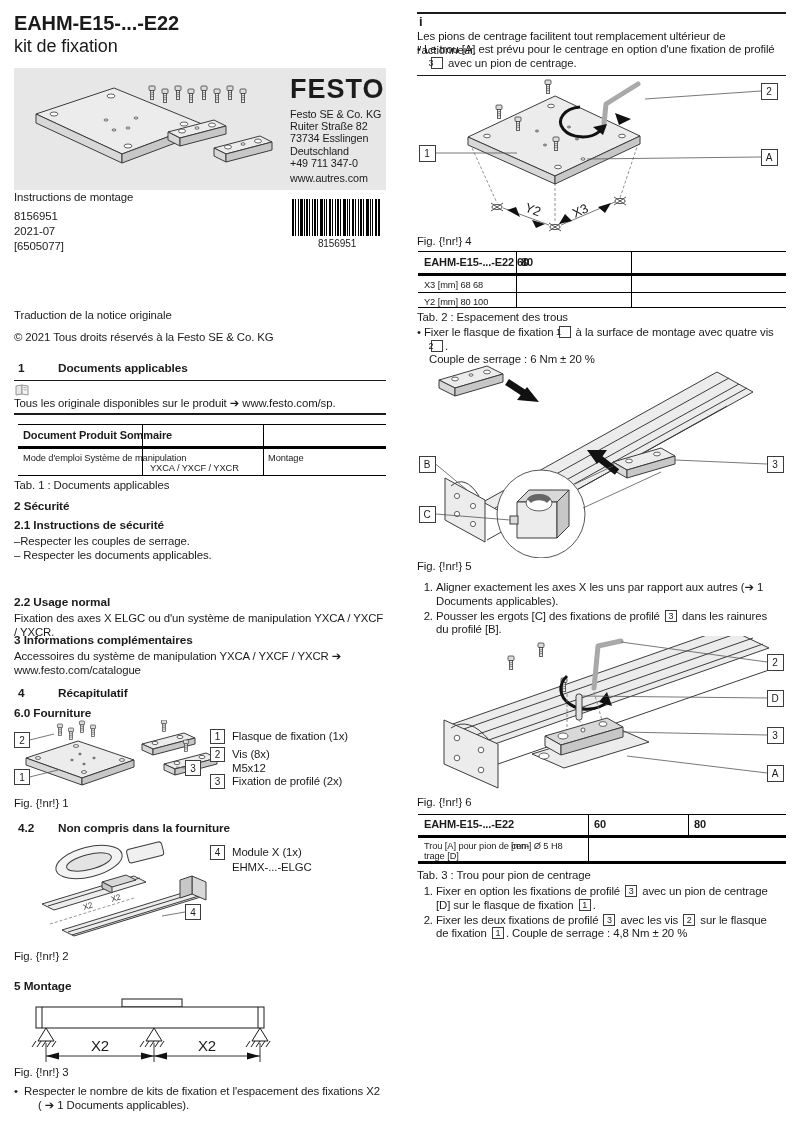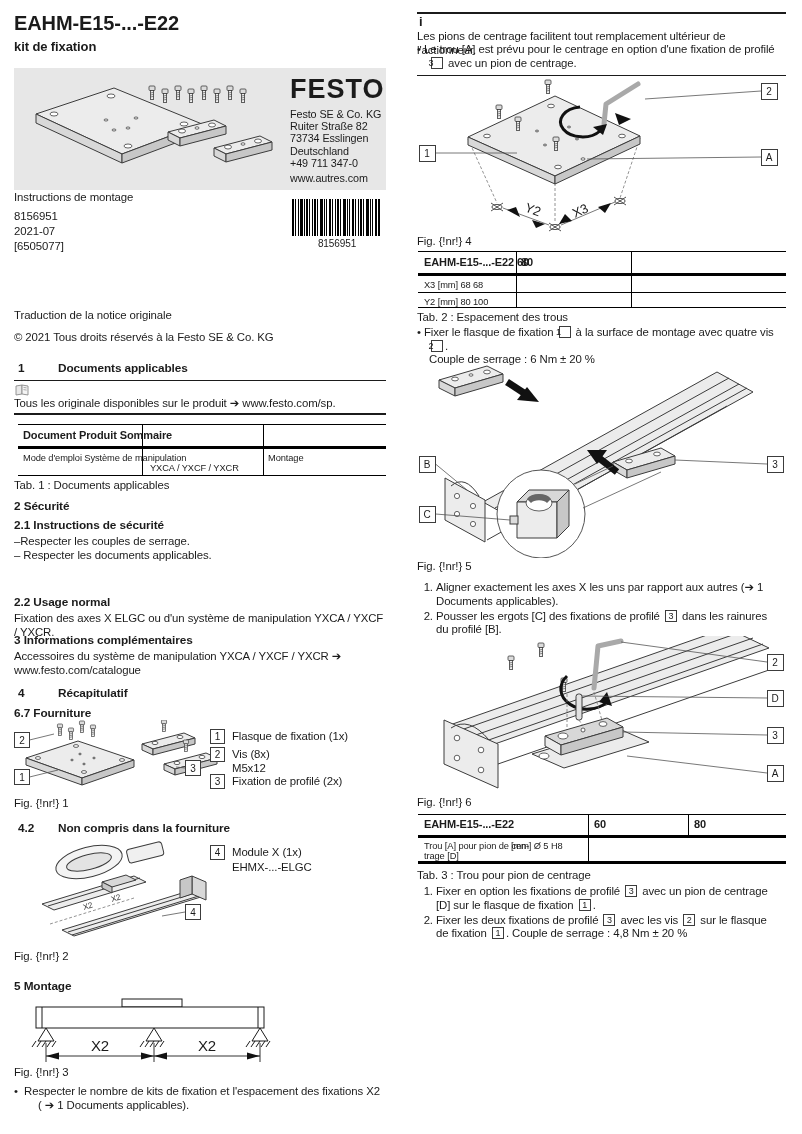--- a/index.html
+++ b/index.html
@@ -4,21 +4,21 @@
 <style>
   *{margin:0;padding:0;box-sizing:border-box}
   html,body{background:#fff}
   body{width:802px;height:1134px;position:relative;font-family:"Liberation Sans",sans-serif;
        color:#1b1b1b;font-size:11.4px;line-height:13.6px;letter-spacing:-0.1px;overflow:hidden}
   .abs{position:absolute}
   .col{position:absolute;top:0}
   #colL{left:14px;width:372px}
   #colR{left:417px;width:369px}
   .h-main{font-size:20px;line-height:22px;font-weight:bold}
-  .h-sub{font-size:13px;font-weight:bold}
+  .h-sub{font-size:18px;font-weight:normal}
   .h-sec{font-size:11.8px;font-weight:bold;white-space:nowrap}
   .rule{position:absolute;left:0;right:0;background:#1b1b1b}
   .graybox{position:absolute;left:0;top:68px;width:372px;height:122px;background:#e7e7e7}
   .logo{font-size:27px;font-weight:bold;letter-spacing:1px;line-height:26px}
   .addr{font-size:10.8px;line-height:12.2px}
   .refbox{display:inline-block;min-width:12px;height:12px;line-height:11px;border:1px solid #3c3c3c;
           font-size:9px;text-align:center;padding:0 1px;margin:0 2px;vertical-align:1px;background:#fff}
   .legend-box{position:absolute;width:15px;height:15px;border:1px solid #3c3c3c;font-size:10px;
           line-height:14px;text-align:center;background:#fff}
   .tbl{position:absolute;border-top:1px solid #000;border-bottom:1px solid #000;background:#fff}
@@ -191,21 +191,21 @@
     <div class="hang">–  Respecter les documents applicables.</div>
   </div>
   <div class="abs h-sec" style="left:0;top:596px">2.2 Usage normal</div>
   <div class="abs" style="left:0;top:612px;width:372px">Fixation des axes X ELGC ou d'un système de manipulation YXCA / YXCF / YXCR.</div>
 
   <div class="abs h-sec" style="left:0;top:634px">3 Informations complémentaires</div>
   <div class="abs" style="left:0;top:650px;width:372px">Accessoires du système de manipulation YXCA / YXCF / YXCR ➔  www.festo.com/catalogue</div>
 
   <div class="abs h-sec" style="left:4px;top:687px">4</div>
   <div class="abs h-sec" style="left:44px;top:687px">Récapitulatif</div>
-  <div class="abs h-sec" style="left:0;top:707px">6.7 Fourniture</div>
+  <div class="abs h-sec" style="left:0;top:707px">6.0 Fourniture</div>
 
   <svg width="372" height="76" style="left:0;top:720px">
     <g>
         <rect class="cob" x="0.5" y="12.5" width="15" height="15"></rect>
         <text class="cot" x="8" y="23.5">2</text>
       </g>
     <line class="cl" x1="15.5" y1="20" x2="40" y2="14"></line>
     <use href="#scr" transform="translate(46,4) scale(0.85)"></use>
       <use href="#scr" transform="translate(57,8) scale(0.85)"></use>
     <use href="#scr" transform="translate(68,1) scale(0.85)"></use>

